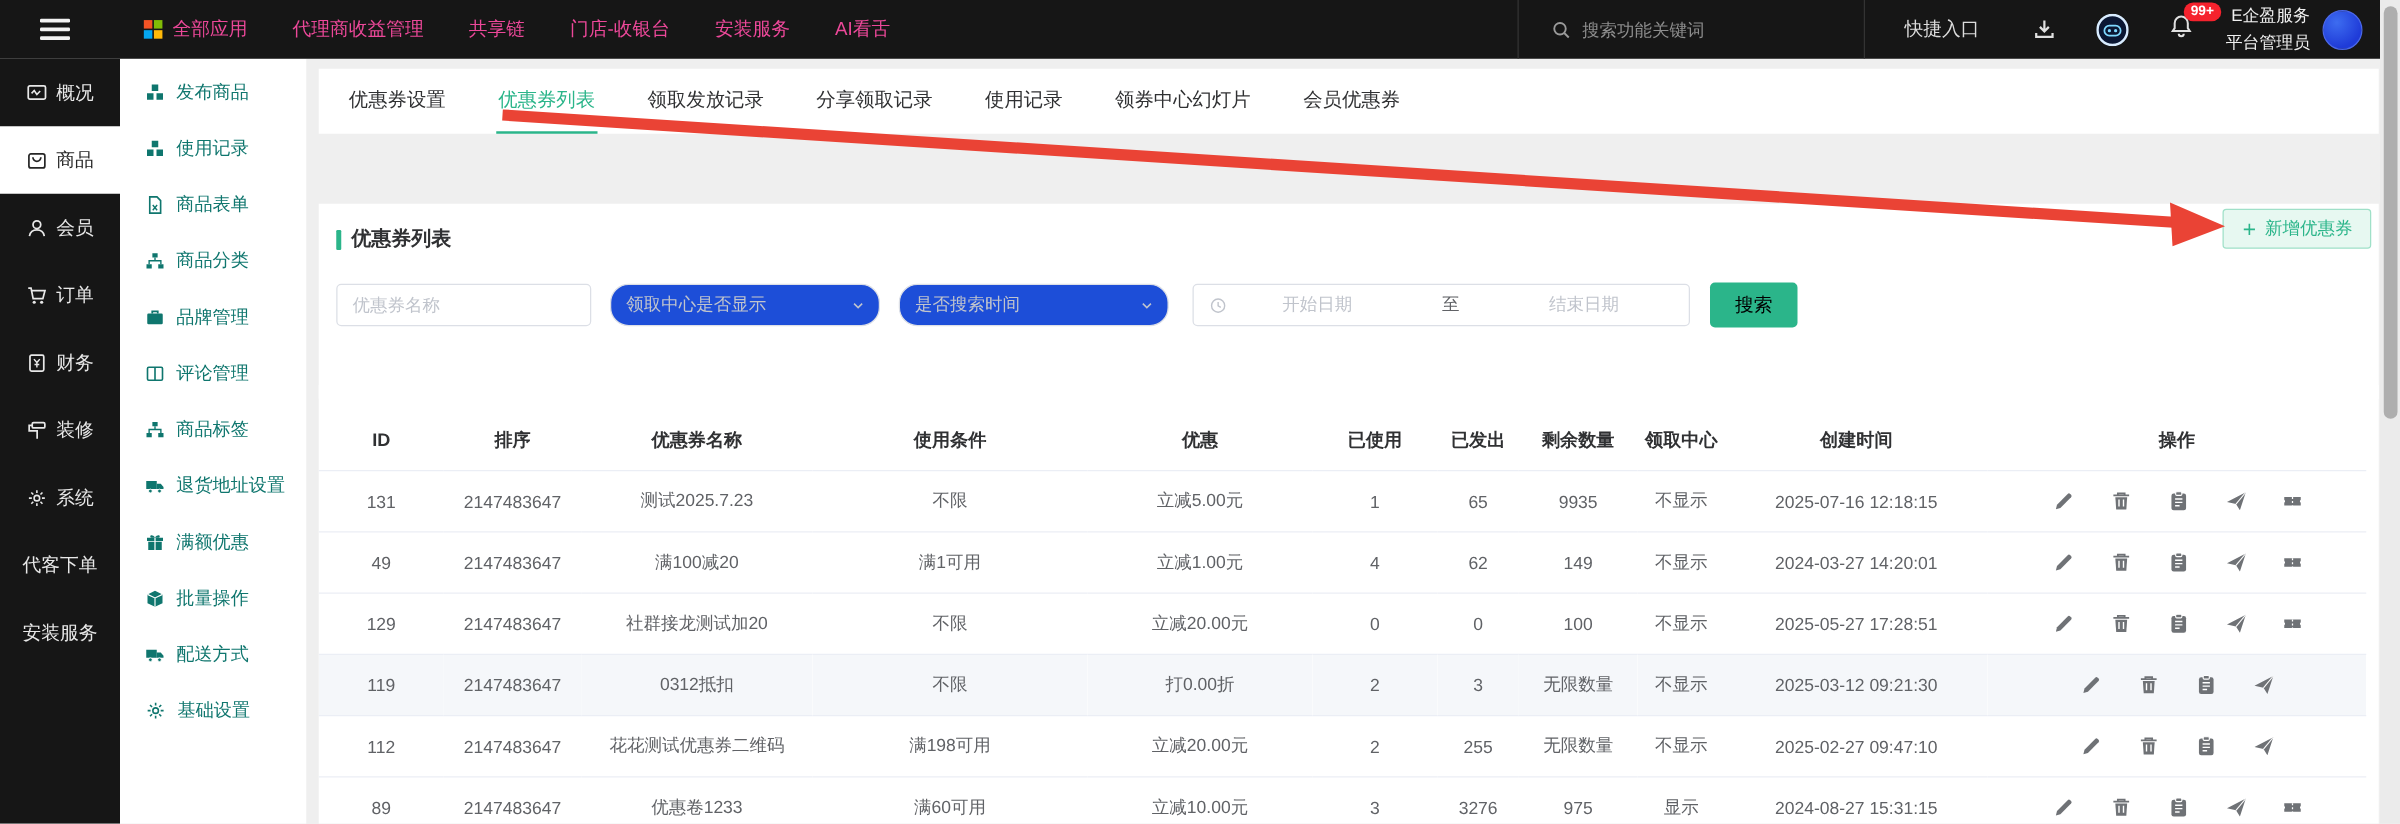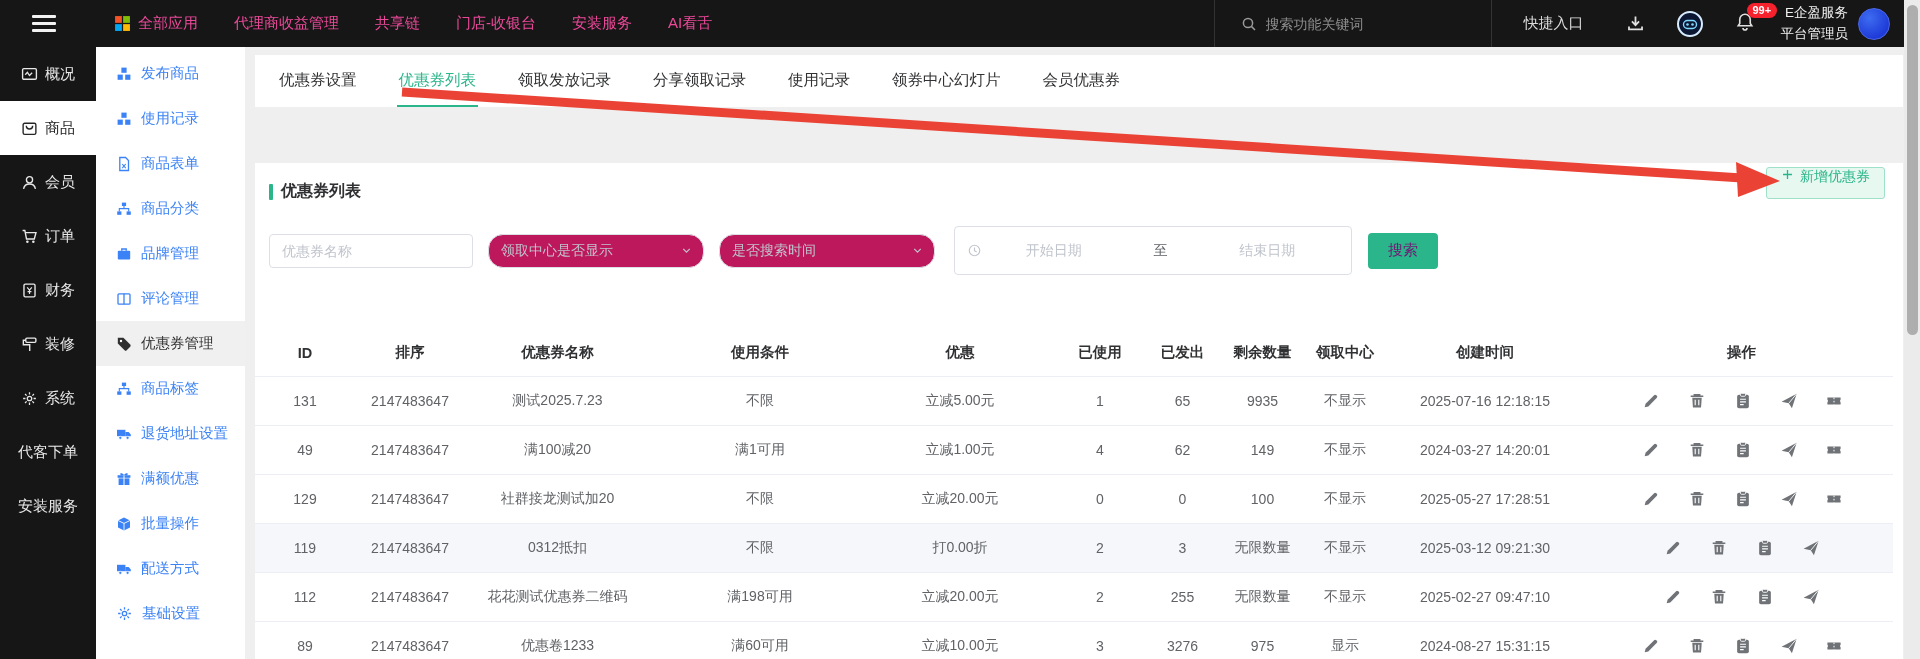--- a/index.html
+++ b/index.html
@@ -29,51 +29,51 @@
   .avatar { width:32px; height:32px; border-radius:50%; margin-right:30px; cursor:pointer;
     background:radial-gradient(circle at 35% 30%, #3d6cf0, #1f3bd8 70%); border:1px solid #4a67e8; }
 
   
   .sidebar { position:absolute; left:0; top:47px; width:96px; height:612px; background:#161616; z-index:4; }
   .sb-item { height:54px; display:flex; align-items:center; justify-content:center; gap:7px;
     color:#e8e8e8; font-size:15px; cursor:pointer; white-space:nowrap; }
   .sb-item.active { background:#fff; color:#262626; }
   .submenu { position:absolute; left:96px; top:47px; width:149px; height:612px; background:#fff; padding-top:4px; z-index:3; }
   .sm-item { height:45px; display:flex; align-items:center; gap:9px; padding-left:20px;
-    color:#3b82f6; font-size:14.5px; cursor:pointer; white-space:nowrap; }
+    color:#0f766e; font-size:14.5px; cursor:pointer; white-space:nowrap; }
   .sm-item.active { background:#f0f0f0; color:#303030; }
   .icon { display:inline-flex; align-items:center; justify-content:center; line-height:0; }
   .icon svg { display:block; }
 
   
   .main { position:absolute; left:245px; top:47px; width:1675px; height:612px; background:#efefef; }
   .tabsbar { position:absolute; left:10px; top:8px; width:1648px; height:52px; background:#fff;
     display:flex; align-items:flex-end; gap:38px; padding:0 0 0 22px; }
   .tab { font-size:15.5px; color:#303133; padding:0 2px 14px; cursor:pointer; border-bottom:2px solid transparent; white-space:nowrap; }
   .tab.active { color:var(--accent); border-bottom-color:var(--accent); }
 
   .filterpanel { position:absolute; left:10px; top:116px; width:1648px; height:156px; background:#fff; padding:18px 14px 0 14px; }
   .sec-title { display:flex; align-items:center; gap:8px; }
   .sec-bar { width:4px; height:16px; background:var(--accent); border-radius:1px; }
   .sec-text { font-size:16px; font-weight:bold; color:#303133; }
-  .addbtn { position:absolute; right:18px; top:4px; height:32px; padding:0 14px; display:flex; align-items:flex-start; gap:6px;
+  .addbtn { position:absolute; right:6px; top:4px; height:32px; padding:0 14px; display:flex; align-items:center; gap:6px;
     background:#e7f8f1; border:1px solid #9fe0c8; border-radius:3px; color:var(--accent); font-size:14px; cursor:pointer; }
   .filters { display:flex; align-items:center; margin-top:24px; }
   .f-input { width:204px; height:34px; border:1px solid #dcdfe6; border-radius:4px; padding:0 12px; font-size:14px;
     color:#606266; outline:none; font-family:"Liberation Sans","DejaVu Sans",sans-serif; }
   .f-input::placeholder { color:#c0c4cc; }
   .f-select { width:216px; height:34px; border:1px solid #dcdfe6; border-radius:15px; display:flex; align-items:center;
-    padding:0 10px 0 12px; color:#c0c4cc; font-size:14px; cursor:pointer; justify-content:space-between; background:#be185d; }
+    padding:0 10px 0 12px; color:#c0c4cc; font-size:14px; cursor:pointer; justify-content:space-between; background:#1d4ed8; }
   .f-select .chev { color:#c0c4cc; }
-  .f-date { width:398px; height:49px; border:1px solid #dcdfe6; border-radius:4px; display:flex; align-items:center;
+  .f-date { width:398px; height:34px; border:1px solid #dcdfe6; border-radius:4px; display:flex; align-items:center;
     font-size:14px; color:#c0c4cc; padding:0 12px; cursor:pointer; background:#fff; }
   .f-date .sep { color:#606266; margin:0 28px; }
   .f-date .ph { flex:1; text-align:center; }
   .gap15 { width:15px; } .gap19 { width:19px; } .gap16 { width:16px; }
-  .searchbtn { width:70px; height:36px; background:var(--accent); color:#701a75; border:none; border-radius:4px;
+  .searchbtn { width:70px; height:36px; background:var(--accent); color:#000000; border:none; border-radius:4px;
     font-size:15px; cursor:pointer; font-family:"Liberation Sans","DejaVu Sans",sans-serif; }
 
   .tablepanel { position:absolute; left:10px; top:261px; width:1648px; height:351px; background:#fff; padding-top:22px; overflow:hidden; }
   table { border-collapse:collapse; table-layout:fixed; width:1638px; }
   th { font-size:14.5px; font-weight:bold; color:#303133; height:46px; text-align:center; }
   td { font-size:14px; color:#606266; height:49px; text-align:center; border-top:1px solid #ebeef5; white-space:nowrap; overflow:hidden; }
   tr.hl td { background:#f5f7fa; }
   .act-icons { display:flex; align-items:center; justify-content:center; gap:28px; }
   .act-icons .icon { color:#6f7276; cursor:pointer; }
 
@@ -287,29 +287,20 @@
         <span>品牌管理</span>
       </div>
       <div class="sm-item">
         <span class="icon">
           <svg width="16" height="16" viewBox="0 0 16 16">
             <rect x="2" y="2.8" width="12" height="10.4" rx="1" fill="none" stroke="currentColor" stroke-width="1.3"></rect>
             <line x1="8" y1="2.8" x2="8" y2="13.2" stroke="currentColor" stroke-width="1.3"></line>
           </svg>
         </span>
         <span>评论管理</span>
-      </div>
-      <div class="sm-item active">
-        <span class="icon">
-          <svg width="16" height="16" viewBox="0 0 16 16">
-            <path d="M1.8 1.8h5.6l6.8 6.8a1.5 1.5 0 0 1 0 2.1l-3.5 3.5a1.5 1.5 0 0 1-2.1 0L1.8 7.4z" fill="currentColor"></path>
-            <circle cx="5" cy="5" r="1.2" fill="#fff"></circle>
-          </svg>
-        </span>
-        <span>优惠券管理</span>
       </div>
       <div class="sm-item">
         <span class="icon">
           <svg width="16" height="16" viewBox="0 0 16 16">
             <rect x="5.9" y="1.6" width="4.2" height="3.4" fill="currentColor"></rect>
             <rect x="1.2" y="10.4" width="4.2" height="3.4" fill="currentColor"></rect>
             <rect x="10.6" y="10.4" width="4.2" height="3.4" fill="currentColor"></rect>
             <path d="M8 5v2.6M3.3 10.4V7.6h9.4v2.8" fill="none" stroke="currentColor" stroke-width="1.1"></path>
           </svg>
         </span>

